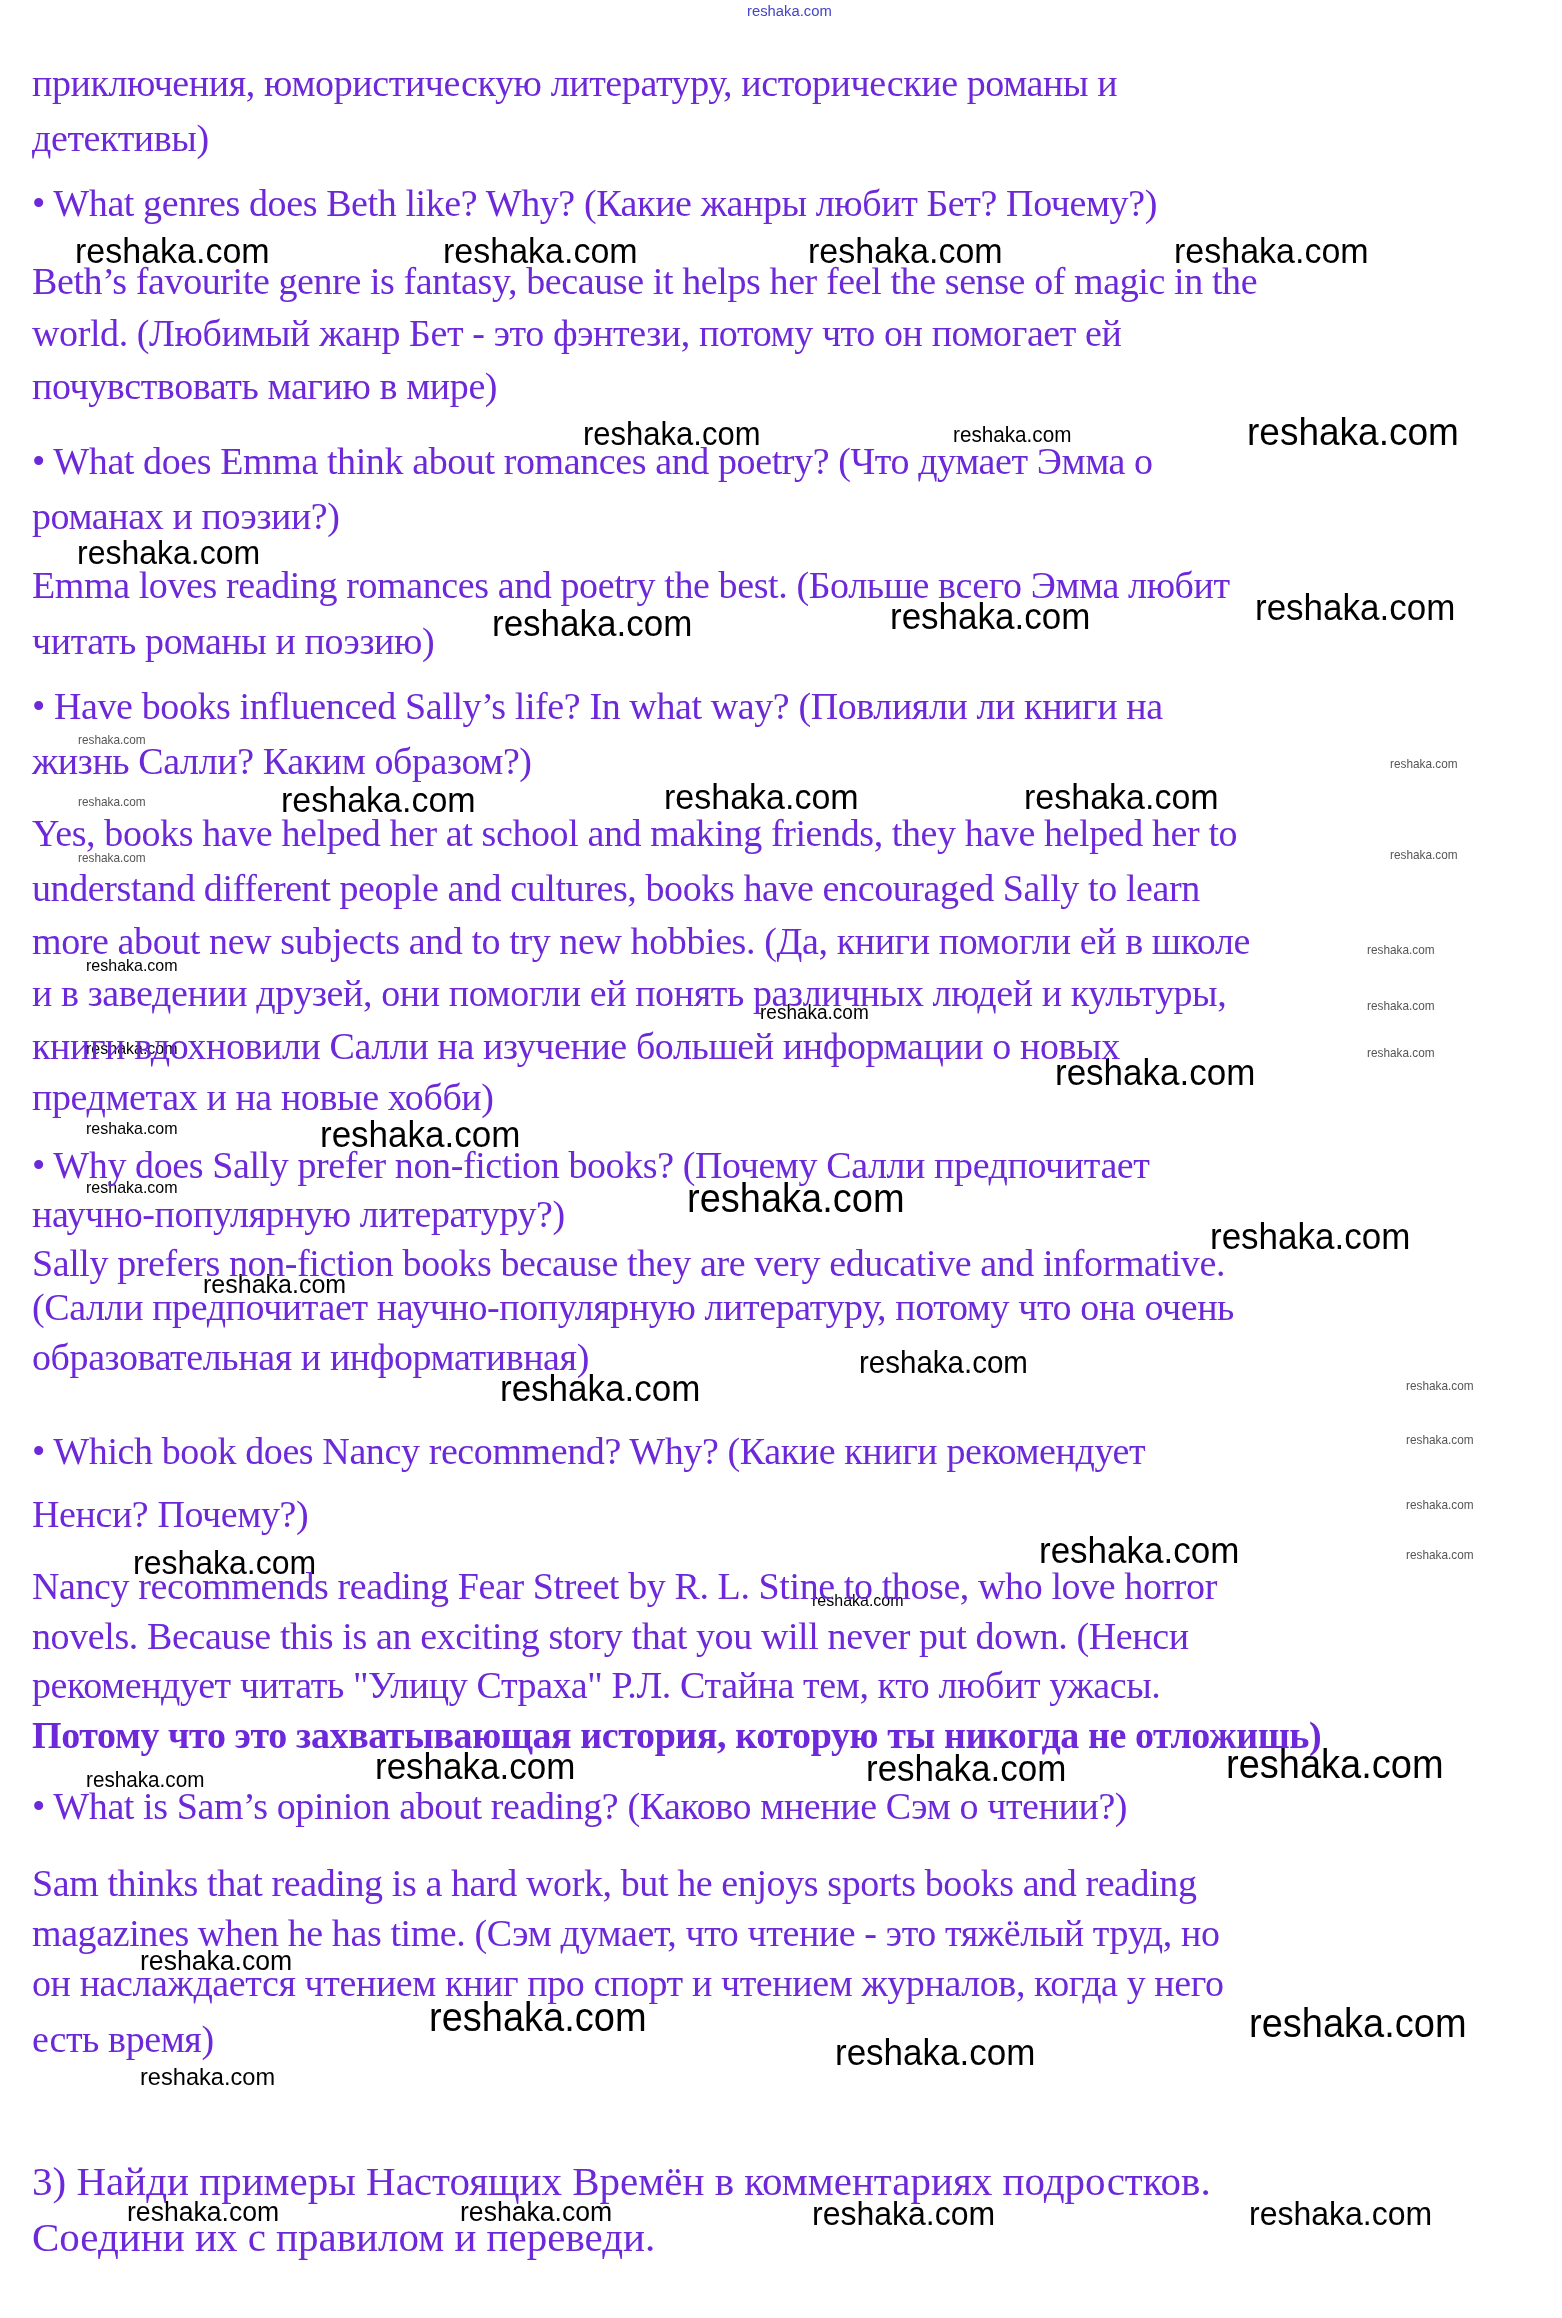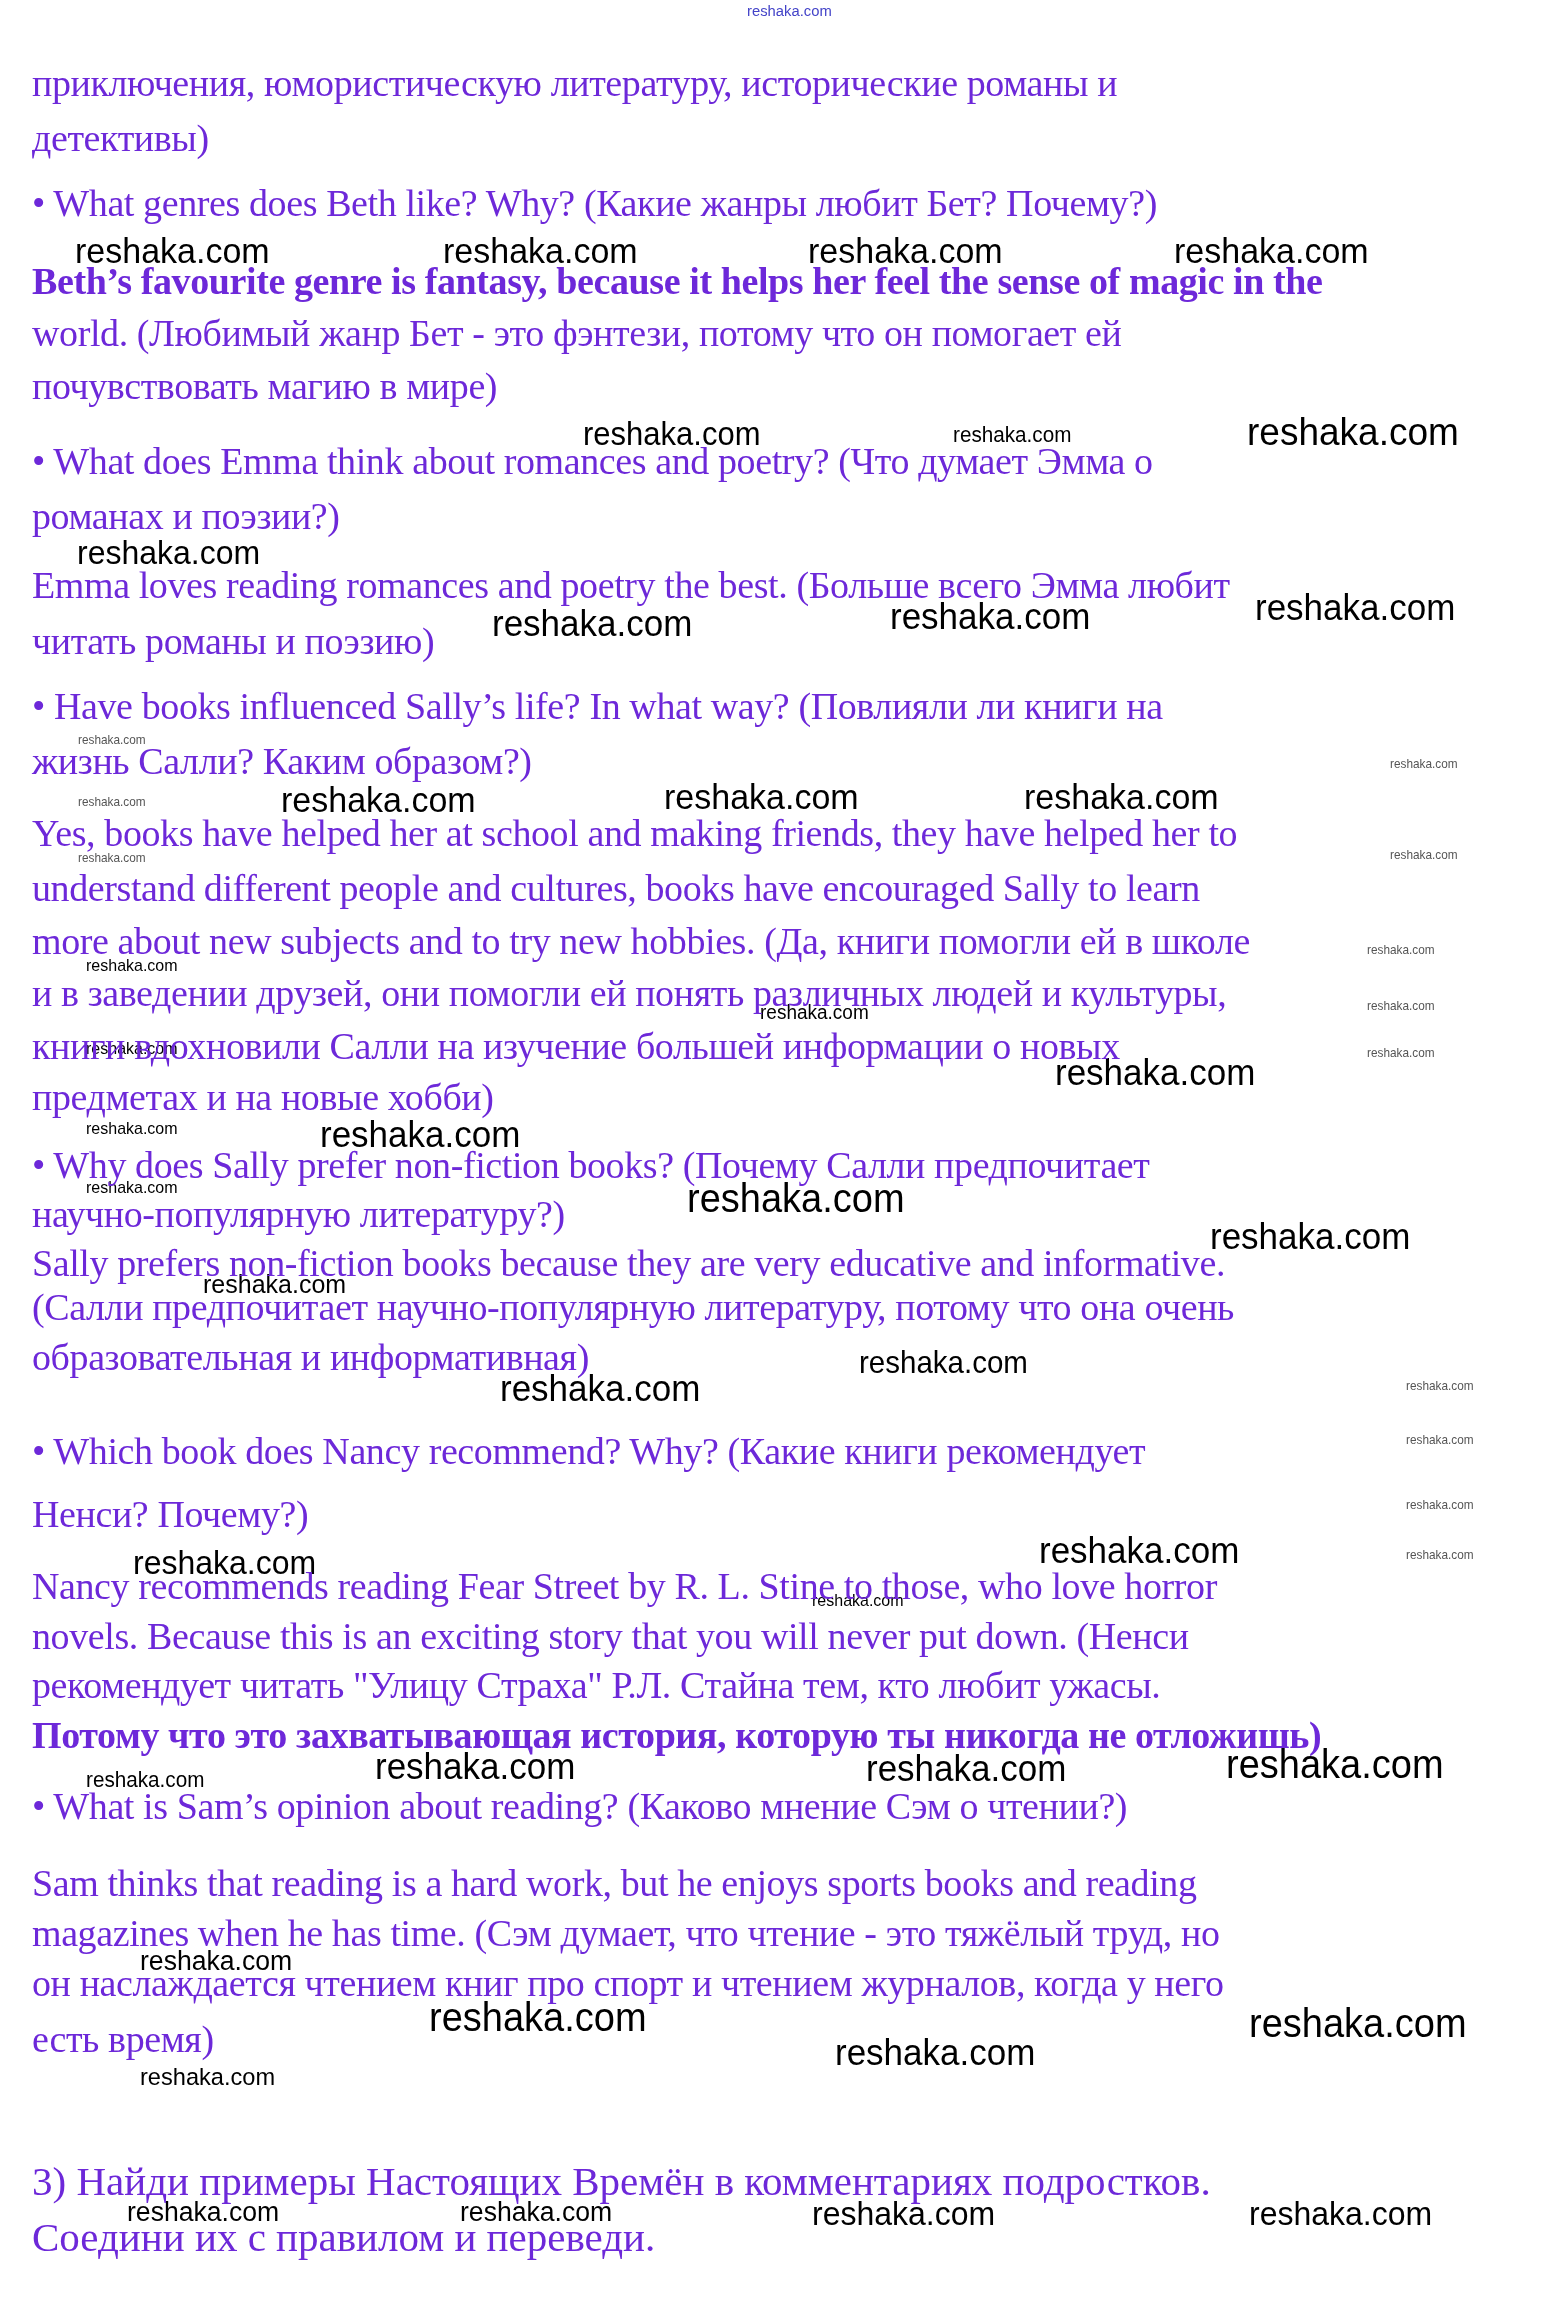--- a/index.html
+++ b/index.html
@@ -95,21 +95,21 @@
       <div class="wm wm-black" style="left: 140px; top: 2063px; font-size: 23.6px;">reshaka.com</div>
       <div class="wm wm-black" style="left: 127px; top: 2196px; font-size: 26.6px;">reshaka.com</div>
       <div class="wm wm-black" style="left: 460px; top: 2196px; font-size: 26.6px;">reshaka.com</div>
       <div class="wm wm-black" style="left: 812px; top: 2195px; font-size: 32px;">reshaka.com</div>
       <div class="wm wm-black" style="left: 1249px; top: 2195px; font-size: 32px;">reshaka.com</div>
     </div>
   <div>
       <div class="line" style="top: 63px;">приключения, юмористическую литературу, исторические романы и</div>
       <div class="line" style="top: 118px;">детективы)</div>
       <div class="line" style="top: 183px;">• What genres does Beth like? Why? (Какие жанры любит Бет? Почему?)</div>
-      <div class="line" style="top: 261px; font-weight: bold;">Beth’s favourite genre is fantasy, because it helps her feel the sense of magic in the</div>
+      <div class="line" style="top: 261px;">Beth’s favourite genre is fantasy, because it helps her feel the sense of magic in the</div>
       <div class="line" style="top: 313px;">world. (Любимый жанр Бет - это фэнтези, потому что он помогает ей</div>
       <div class="line" style="top: 366px;">почувствовать магию в мире)</div>
       <div class="line" style="top: 441px;">• What does Emma think about romances and poetry? (Что думает Эмма о</div>
       <div class="line" style="top: 496px;">романах и поэзии?)</div>
       <div class="line" style="top: 565px;">Emma loves reading romances and poetry the best. (Больше всего Эмма любит</div>
       <div class="line" style="top: 621px;">читать романы и поэзию)</div>
       <div class="line" style="top: 686px;">• Have books influenced Sally’s life? In what way? (Повлияли ли книги на</div>
       <div class="line" style="top: 741px;">жизнь Салли? Каким образом?)</div>
       <div class="line" style="top: 813px;">Yes, books have helped her at school and making friends, they have helped her to</div>
       <div class="line" style="top: 868px;">understand different people and cultures, books have encouraged Sally to learn</div>

